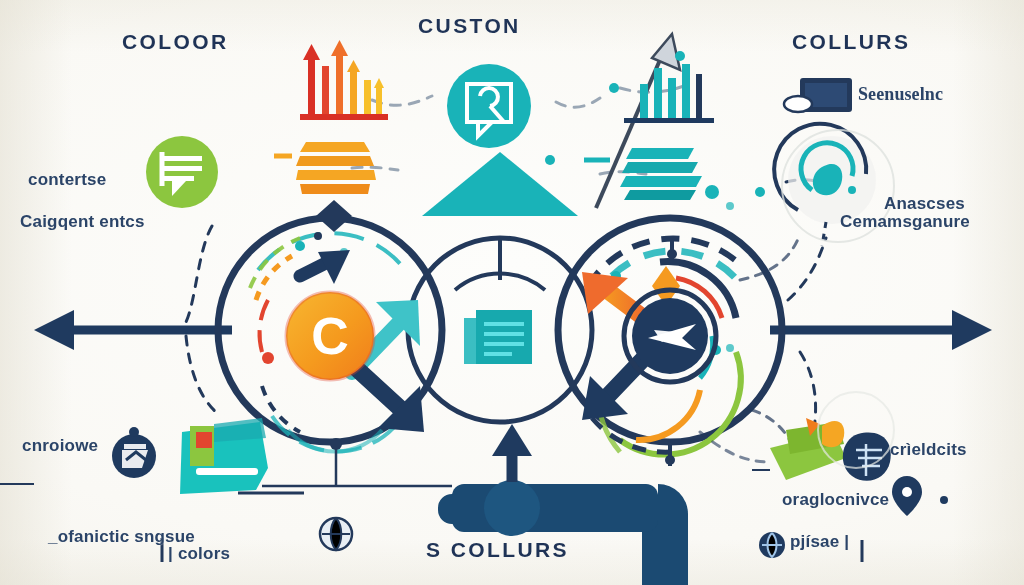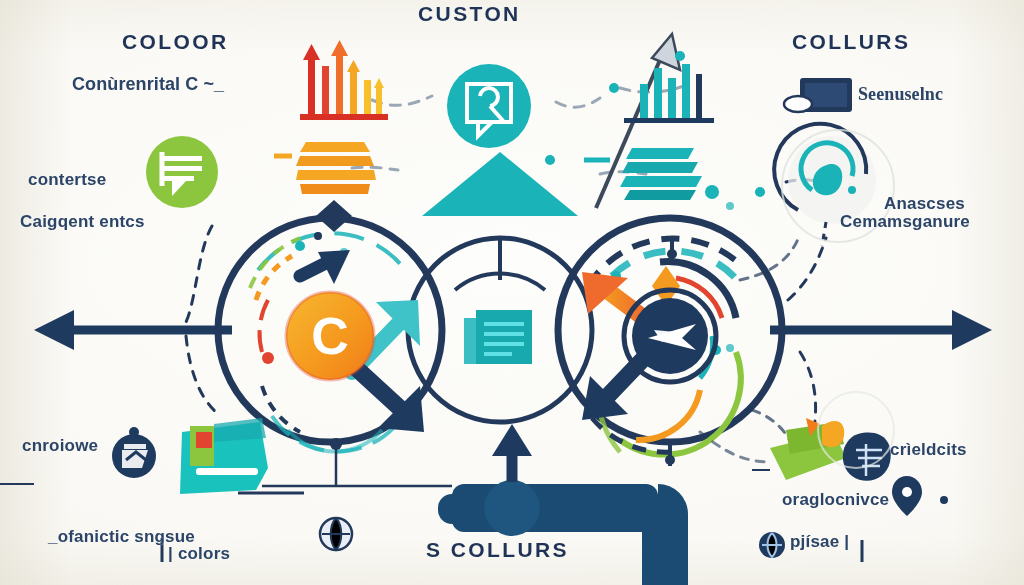--- a/index.html
+++ b/index.html
@@ -332,27 +332,26 @@
       <path d="M0 484 h34" stroke="#23395b" stroke-width="2"></path>
       <path d="M752 470 h18" stroke="#23395b" stroke-width="2"></path>
     </g>
 
     <circle cx="838" cy="186" r="56" fill="none" stroke="#dfe2de" stroke-width="2" opacity=".8"></circle>
     <circle cx="856" cy="430" r="38" fill="none" stroke="#e6e8e4" stroke-width="2" opacity=".7"></circle>
   </svg>
 
   <div class="lbl head" style="left:122px;top:30px;">COLOOR</div>
 
-  <div class="lbl sub" style="left:72px;top:74px;">Conùrenrital C ~_</div>
 
   <div class="lbl small" style="left:28px;top:158px;margin-top:12px;">contertse</div>
 
   <div class="lbl small" style="left:20px;top:212px;">Caigqent entcs</div>
 
-  <div class="lbl head" style="left:418px;top:2px;text-align:center;">CUSTON</div>
+  <div class="lbl head" style="left:418px;top:14px;text-align:center;">CUSTON</div>
 
   <div class="lbl head" style="left:792px;top:30px;text-align:center;">COLLURS</div>
 
   <div class="lbl sub" style="left:858px;top:84px;font-family:Liberation Serif, serif;">Seenuselnc</div>
 
   <div class="lbl small" style="left:884px;top:158px;margin-top:36px;">Anascses</div>
 
   <div class="lbl small" style="left:840px;top:212px;">Cemamsganure</div>
 
   <div class="lbl small" style="left:22px;top:436px;">cnroiowe</div>

